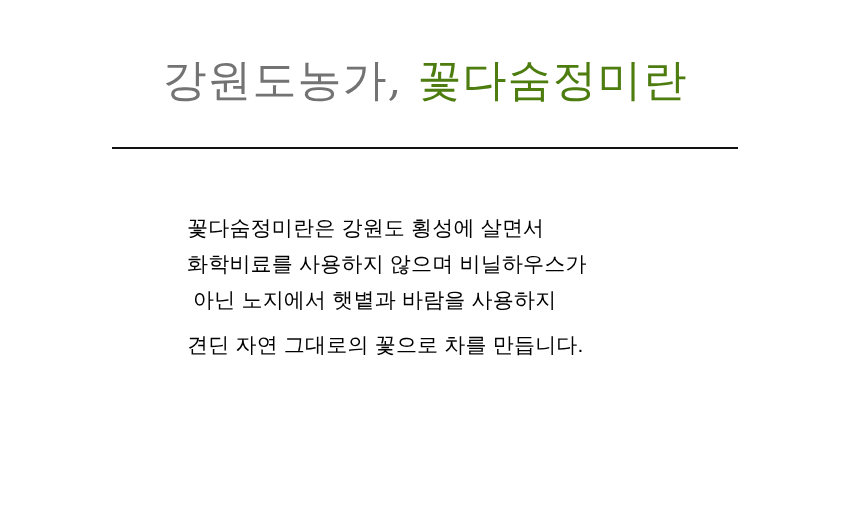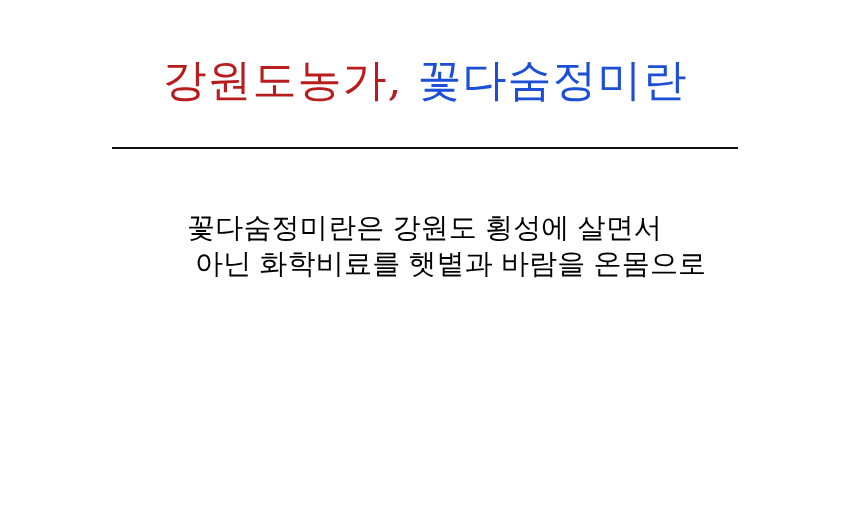--- a/index.html
+++ b/index.html
@@ -24,36 +24,36 @@
     text-align: center;
     white-space: nowrap;
   }
   .title {
     font-family: "DejaVu Serif", "Liberation Serif", serif;
     font-size: 44px;
     line-height: 56px;
     letter-spacing: 1px;
     font-weight: 500;
   }
-  .title .title-black { color: #b91c1c; text-align: center; }
-  .title .title-red   { color: #1d4ed8; }
+  .title .title-black { color: #737373; text-align: center; }
+  .title .title-red   { color: #4d7c0f; }
   .divider {
     position: absolute;
     left: 112px;
     top: 147px;
     width: 626px;
     height: 0;
     border-top: 2px solid #111111;
   }
   .body-text {
     position: absolute;
     left: 187px;
     top: 210px;
     width: 560px;
-    font-size: 28px;
+    font-size: 21px;
     line-height: 36px;
     letter-spacing: 0.2px;
     color: #000000;
   }
   .body-line {
     white-space: pre;
   }
   .body-line.last {
     margin-top: 9px;
   }
@@ -66,16 +66,18 @@
   <div class="title-wrap">
     <span class="title">
       <span class="title-black">강원도농가, </span><span class="title-red">꽃다숨정미란</span>
     </span>
   </div>
 
   <div class="divider"></div>
 
   <div class="body-text">
     <div class="body-line">꽃다숨정미란은 강원도 횡성에 살면서</div>
-    <div class="body-line"> 아닌 화학비료를 햇볕과 바람을 온몸으로</div>
+    <div class="body-line">화학비료를 사용하지 않으며 비닐하우스가</div>
+    <div class="body-line"> 아닌 노지에서 햇볕과 바람을 사용하지</div>
+    <div class="body-line last">견딘 자연 그대로의 꽃으로 차를 만듭니다.</div>
   </div>
 
 </div>
 
 </body></html>

